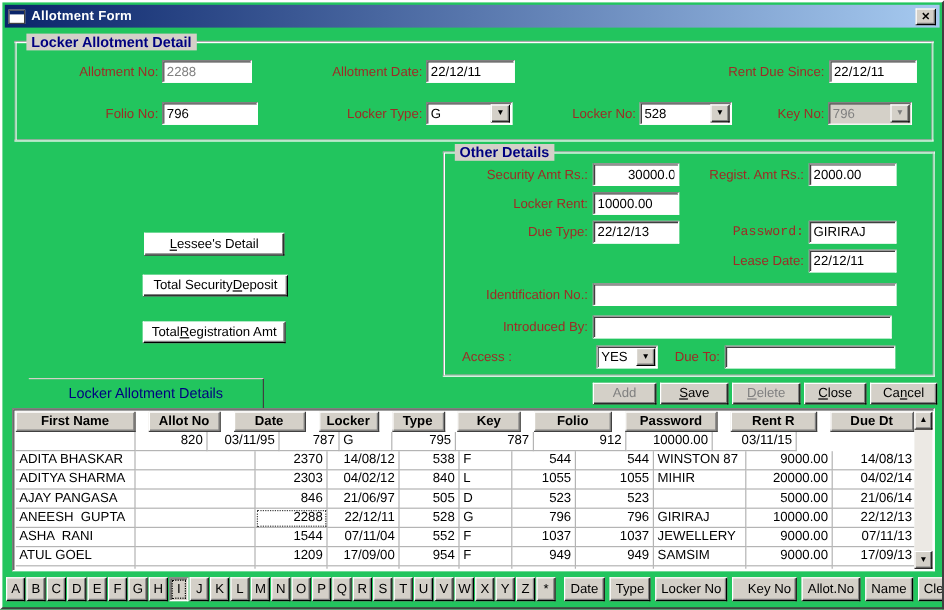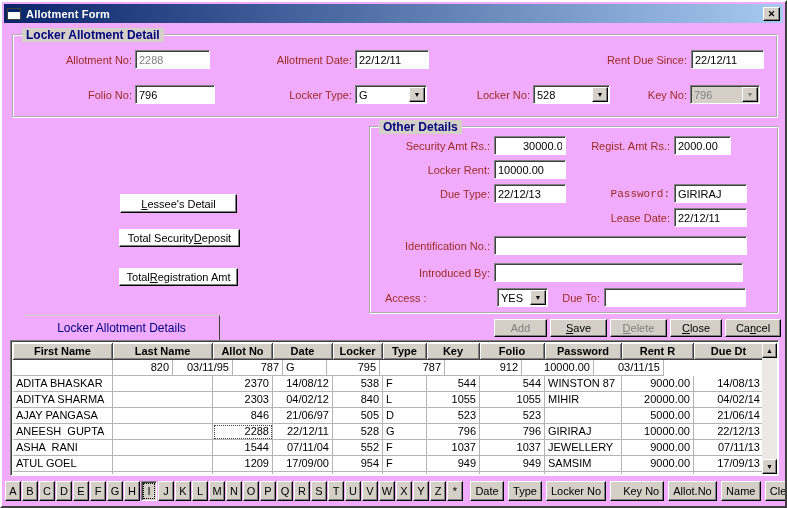--- a/index.html
+++ b/index.html
@@ -1,18 +1,18 @@
 <!DOCTYPE html>
 <html><head>
 <meta charset="utf-8">
 <style>
   * { box-sizing: border-box; margin:0; padding:0; }
   html,body { width:787px; height:508px; }
   body { font-family:"Liberation Sans", sans-serif; font-size:11px; background:#D4D0C8; }
-  #window { position:relative; width:787px; height:508px; background:#f0abfc;
+  #window { position:relative; width:787px; height:508px; background:#22c55e;
     border:2px solid; border-color:#FFFFFF #404040 #404040 #FFFFFF; overflow:hidden; }
 
   
   #titlebar { position:absolute; left:2px; top:2px; right:2px; height:19px;
     background:linear-gradient(to right,#0A246A,#A6CAF0); display:flex; align-items:center; padding:0 3px; }
   #title-icon { width:14px; height:12px; background:#fff; border:1px solid #404040; position:relative; flex:none; }
   #title-icon::before { content:""; position:absolute; left:0; top:0; right:0; height:3px; background:#0A246A; }
   #title-text { color:#fff; font-weight:bold; margin-left:5px; letter-spacing:.2px; }
   #close-btn { margin-left:auto; width:17px; height:14px; background:#D4D0C8;
     border:1px solid; border-color:#fff #000 #000 #fff; box-shadow:inset -1px -1px 0 #808080;
@@ -145,21 +145,21 @@
   <button id="btn-security" class="btn white">Total Security <u>D</u>eposit</button>
   <button id="btn-registration" class="btn white">Total <u>R</u>egistration Amt</button>
 
   <div id="group-other" class="groupbox">
     <span class="legend">Other Details</span>
   </div>
 
   <span class="lbl" style="left:372px;top:138px;width:116px;">Security Amt Rs.:</span>
   <input class="field" style="left: 492px; top: 134px; width: 72px; padding-left: 28px;" value="30000.00">
   <span class="lbl" style="left:552px;top:138px;width:116px;">Regist. Amt Rs.:</span>
-  <input class="field" style="left: 672px; top: 134px; width: 57px;" value="2000.00">
+  <input class="field" style="left: 672px; top: 134px; width: 73px;" value="2000.00">
 
   <span class="lbl" style="left:372px;top:162px;width:116px;">Locker Rent:</span>
   <input class="field" style="left: 492px; top: 158px; width: 72px;" value="10000.00">
 
   <span class="lbl" style="left:372px;top:186px;width:116px;">Due Type:</span>
   <input class="field" style="left: 492px; top: 182px; width: 72px;" value="22/12/13">
   <span class="lbl" style="left:552px;top:186px;width:116px;font-family:Liberation Mono, monospace;">Password:</span>
   <input class="field" style="left: 672px; top: 182px; width: 73px;" value="GIRIRAJ">
 
   <span class="lbl" style="left:552px;top:210px;width:116px;">Lease Date:</span>
@@ -184,21 +184,20 @@
   <button id="btn-delete" class="btn disabled"><u>D</u>elete</button>
   <button id="btn-close" class="btn"><u>C</u>lose</button>
   <button id="btn-cancel" class="btn">Ca<u>n</u>cel</button>
 
   <div id="tab">Locker Allotment Details</div>
 
   <div id="grid">
     <div id="grid-inner">
         <div class="gr head">
           <div class="gc" style="width: 100px;">First Name</div>
-          <div class="gc" style="width: 100px;">Last Name</div>
           <div class="gc" style="width: 60px;">Allot No</div>
           <div class="gc" style="width: 60px;">Date</div>
           <div class="gc" style="width: 50px;">Locker</div>
           <div class="gc" style="width: 44px;">Type</div>
           <div class="gc" style="width: 53px;">Key</div>
           <div class="gc" style="width: 65px;">Folio</div>
           <div class="gc" style="width: 77px;">Password</div>
           <div class="gc" style="width: 72px;">Rent R</div>
           <div class="gc" style="width: 70px;">Due Dt</div>
         </div>

